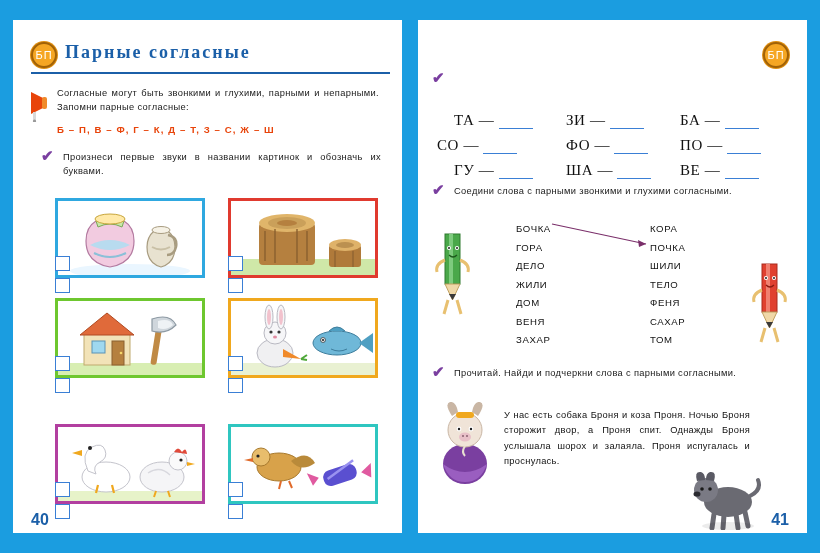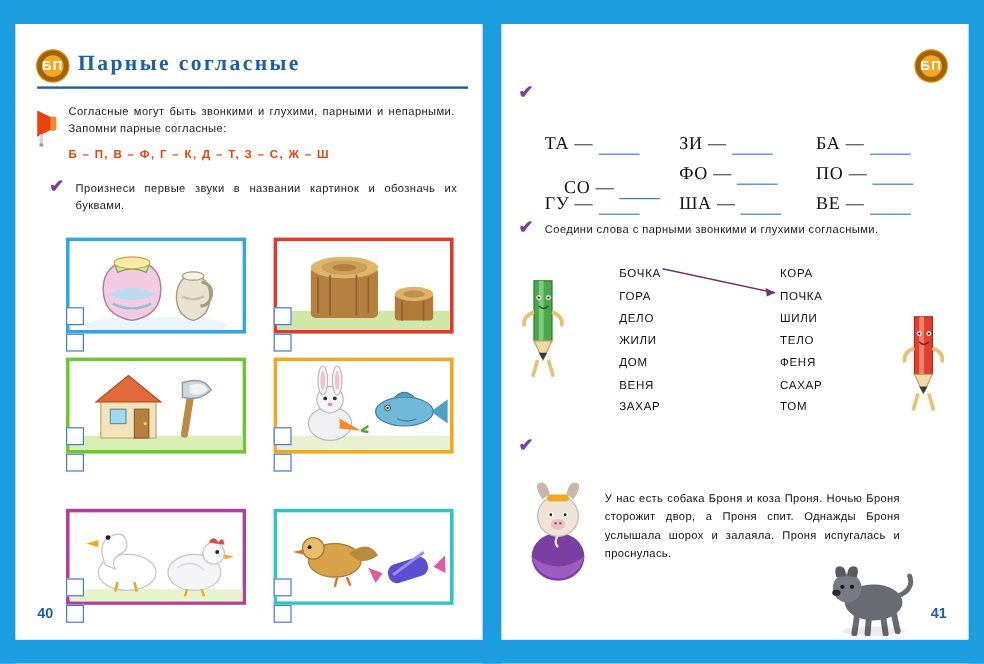--- a/index.html
+++ b/index.html
@@ -40,24 +40,24 @@
   .right-page {
     position: absolute; left: 418px; top: 20px; right: 13px; bottom: 20px;
     background: #ffffff;
   }
 
   
   .badge {
     position: absolute;
     width: 26px; height: 26px; border-radius: 50%;
     background: #f5a623;
-    border: 4px solid #a16207;
+    border: 2px solid #a16207;
     box-shadow: 0 0 0 1px #e08f10;
     display: flex; align-items: center; justify-content: center;
-    color: #fff; font-size: 11px; font-weight: bold;
+    color: #fff; font-size: 11px; font-weight: normal;
     letter-spacing: 1px;
   }
   .badge.left { left: 18px; top: 22px; }
   .badge.right { right: 18px; top: 22px; }
 
   .title {
     position: absolute; left: 52px; top: 22px;
     font-family: "Liberation Serif", serif;
     font-size: 18px; font-weight: bold; color: #1b5fa8;
     letter-spacing: 2px;
@@ -92,22 +92,22 @@
     border: 3px solid #000;
     background: #fff;
   }
   .pic .inner { position: absolute; inset: 0; overflow: hidden; }
   .letterbox {
     position: absolute; width: 15px; height: 15px;
     border: 1.4px solid #3a7fd5; background: #fff;
   }
 
   .pagenum {
-    position: absolute; bottom: 15px;
-    font-size: 12px; font-weight: bold; color: #1b5fa8;
+    position: absolute; bottom: 4px;
+    font-size: 16px; font-weight: bold; color: #1b5fa8;
   }
   .pagenum.l { left: 18px; }
   .pagenum.r { right: 18px; }
 
   
   .syl {
     position: absolute; font-size: 15px; color: #111; letter-spacing: .6px; font-family: Liberation Serif, serif;
   }
   .blank {
     display: inline-block; width: 34px; border-bottom: 1.2px solid #3a7fd5;
@@ -317,21 +317,21 @@
     </div>
 
     <div class="task" style="left:14px; top:52px; width:336px;">
       <div class="check">✔</div>
     </div>
 
     <div class="syl" style="left:36px; top:92px;"><span>ТА —</span> <span class="blank"></span></div>
     <div class="syl" style="left:148px; top:92px;"><span>ЗИ —</span> <span class="blank"></span></div>
     <div class="syl" style="left:262px; top:92px;"><span>БА —</span> <span class="blank"></span></div>
 
-    <div class="syl" style="left:52px; top:117px;margin-top:12px;"><span>СО —</span> <span class="blank"></span></div>
+    <div class="syl" style="left:19px; top:117px;"><span>СО —</span> <span class="blank"></span></div>
     <div class="syl" style="left:148px; top:117px;"><span>ФО —</span> <span class="blank"></span></div>
     <div class="syl" style="left:262px; top:117px;"><span>ПО —</span> <span class="blank"></span></div>
 
     <div class="syl" style="left:36px; top:142px;"><span>ГУ —</span> <span class="blank"></span></div>
     <div class="syl" style="left:148px; top:142px;"><span>ША —</span> <span class="blank"></span></div>
     <div class="syl" style="left:262px; top:142px;"><span>ВЕ —</span> <span class="blank"></span></div>
 
     <div class="task" style="left:14px; top:164px; width:336px;">
       <div class="check">✔</div>
       <div class="task-text">Соедини слова с парными звонкими и глухими согласными.</div>
@@ -387,20 +387,21 @@
       <circle cx="26" cy="20" r="2" fill="#fff"></circle>
         <circle cx="26" cy="20" r="1" fill="#222"></circle>
       <path d="M18 27 q4 4 8 0" stroke="#8a1a10" fill="none" stroke-width="1.2"></path>
       <path d="M14 32 q-10 4 -8 12" stroke="#e8c070" stroke-width="3" fill="none"></path>
       <path d="M29 32 q10 4 8 12" stroke="#e8c070" stroke-width="3" fill="none"></path>
       <path d="M17 70 l-4 14 M26 70 l4 14" stroke="#e8c070" stroke-width="3"></path>
     </svg>
 
     <div class="task" style="left:14px; top:346px; width:336px;">
       <div class="check">✔</div>
+      <div class="task-text">Прочитай. Найди и подчеркни слова с парными согласными.</div>
     </div>
 
     <svg class="art" style="left:16px; top:382px; width:62px; height:84px;">
       <ellipse cx="31" cy="62" rx="22" ry="20" fill="#7a3fa0"></ellipse>
       <path d="M9 62 q22 16 44 0 q-6 18 -22 18 q-16 0 -22 -18z" fill="#9a5ec0"></path>
       <circle cx="31" cy="28" r="17" fill="#f0e4d8" stroke="#c9b6a4"></circle>
       <path d="M18 14 q-8 -12 -2 -14 q6 -1 8 10z" fill="#c9b6a4"></path>
       <path d="M44 14 q8 -12 2 -14 q-6 -1 -8 10z" fill="#c9b6a4"></path>
       <circle cx="25" cy="27" r="2.4" fill="#fff"></circle>
         <circle cx="25" cy="27" r="1.2" fill="#222"></circle>

